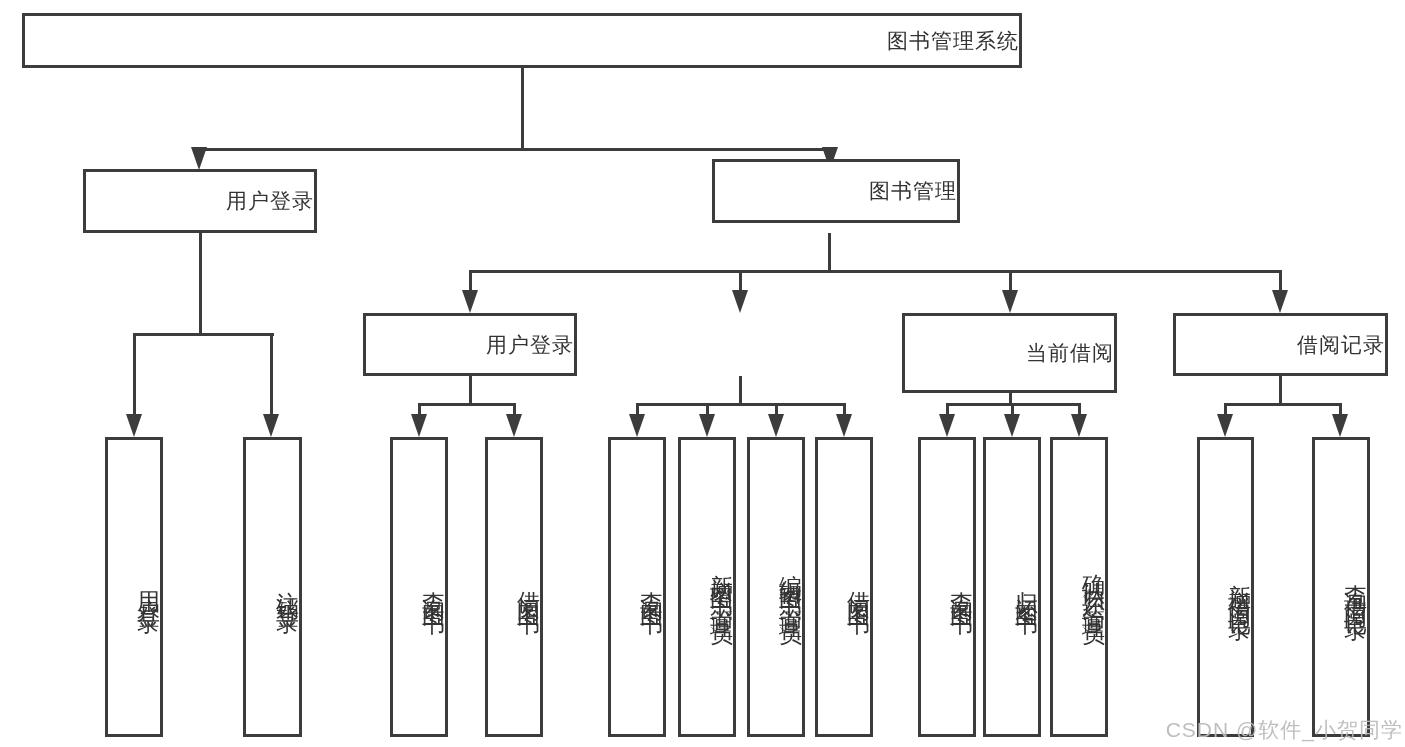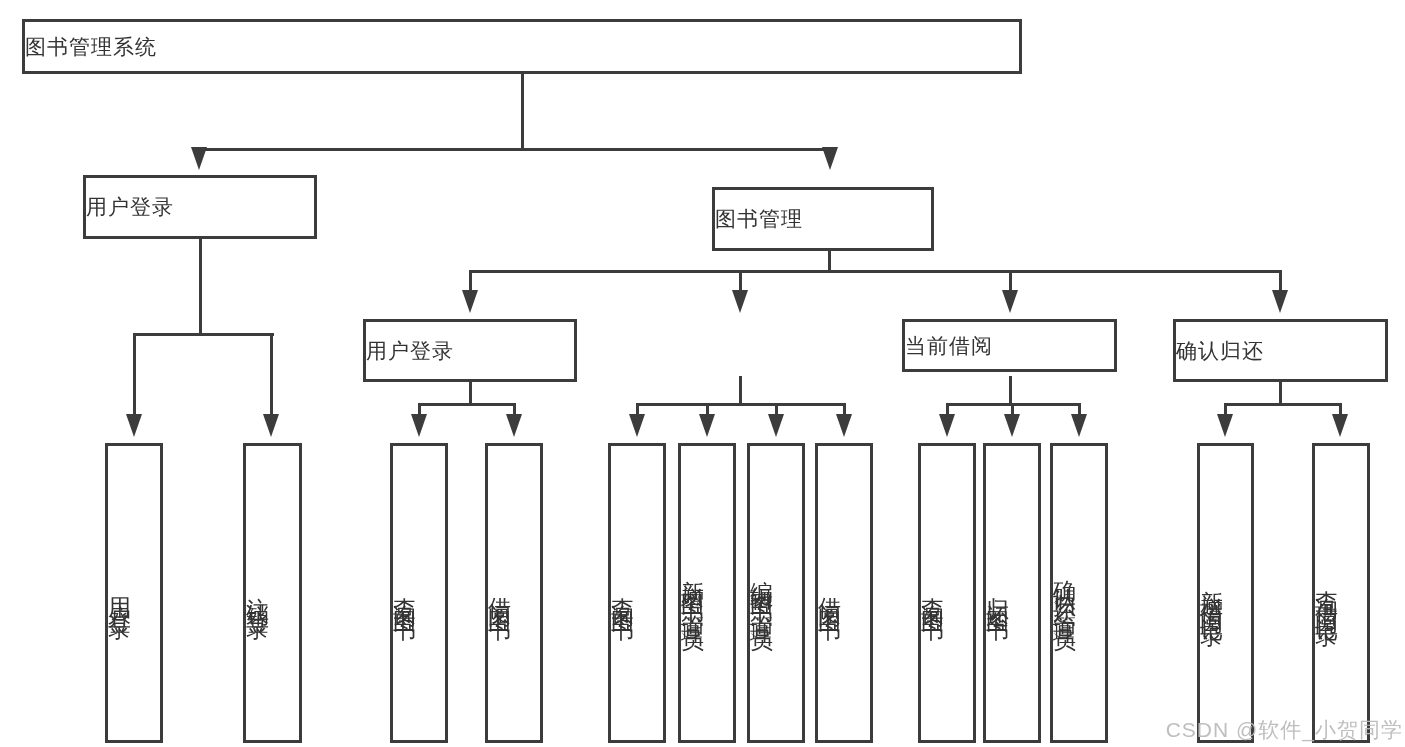--- a/index.html
+++ b/index.html
@@ -11,22 +11,21 @@
     font-family:"Liberation Sans", sans-serif;
     color:#333333;
   }
   .box {
     position:absolute;
     box-sizing:border-box;
     border:3px solid #3c3c3c;
     background:#ffffff;
     display:flex;
     align-items:center;
-    justify-content:flex-start;
-    margin-top:6px;
+    justify-content:flex-end;
   }
   .hlabel {
     font-size:21px;
     letter-spacing:1px;
     white-space:nowrap;
     color:#333333;
   }
   .vlabel {
     writing-mode:vertical-rl;
     text-orientation:mixed;
@@ -115,32 +114,32 @@
   <div class="arrow" style="left:1217px;top:414px"></div>
   <div class="arrow" style="left:1332px;top:414px"></div>
 
   <div class="box" style="left:22px;top:13px;width:1000px;height:55px">
     <span class="hlabel">图书管理系统</span>
   </div>
 
   <div class="box" style="left:83px;top:169px;width:234px;height:64px">
     <span class="hlabel">用户登录</span>
   </div>
-  <div class="box" style="left:712px;top:181px;width:222px;height:64px">
+  <div class="box" style="left:712px;top:159px;width:248px;height:64px">
     <span class="hlabel">图书管理</span>
   </div>
 
   <div class="box" style="left:363px;top:313px;width:214px;height:63px">
     <span class="hlabel">用户登录</span>
   </div>
-  <div class="box" style="left:902px;top:313px;width:215px;height:53px">
+  <div class="box" style="left:902px;top:313px;width:215px;height:80px">
     <span class="hlabel">当前借阅</span>
   </div>
   <div class="box" style="left:1173px;top:313px;width:215px;height:63px">
-    <span class="hlabel">确认归还</span>
+    <span class="hlabel">借阅记录</span>
   </div>
 
   <div class="box" style="left:105px;top:437px;width:58px;height:300px">
     <span class="vlabel">用户登录</span>
   </div>
   <div class="box" style="left:243px;top:437px;width:59px;height:300px">
     <span class="vlabel">注销登录</span>
   </div>
 
   <div class="box" style="left:390px;top:437px;width:58px;height:300px">

